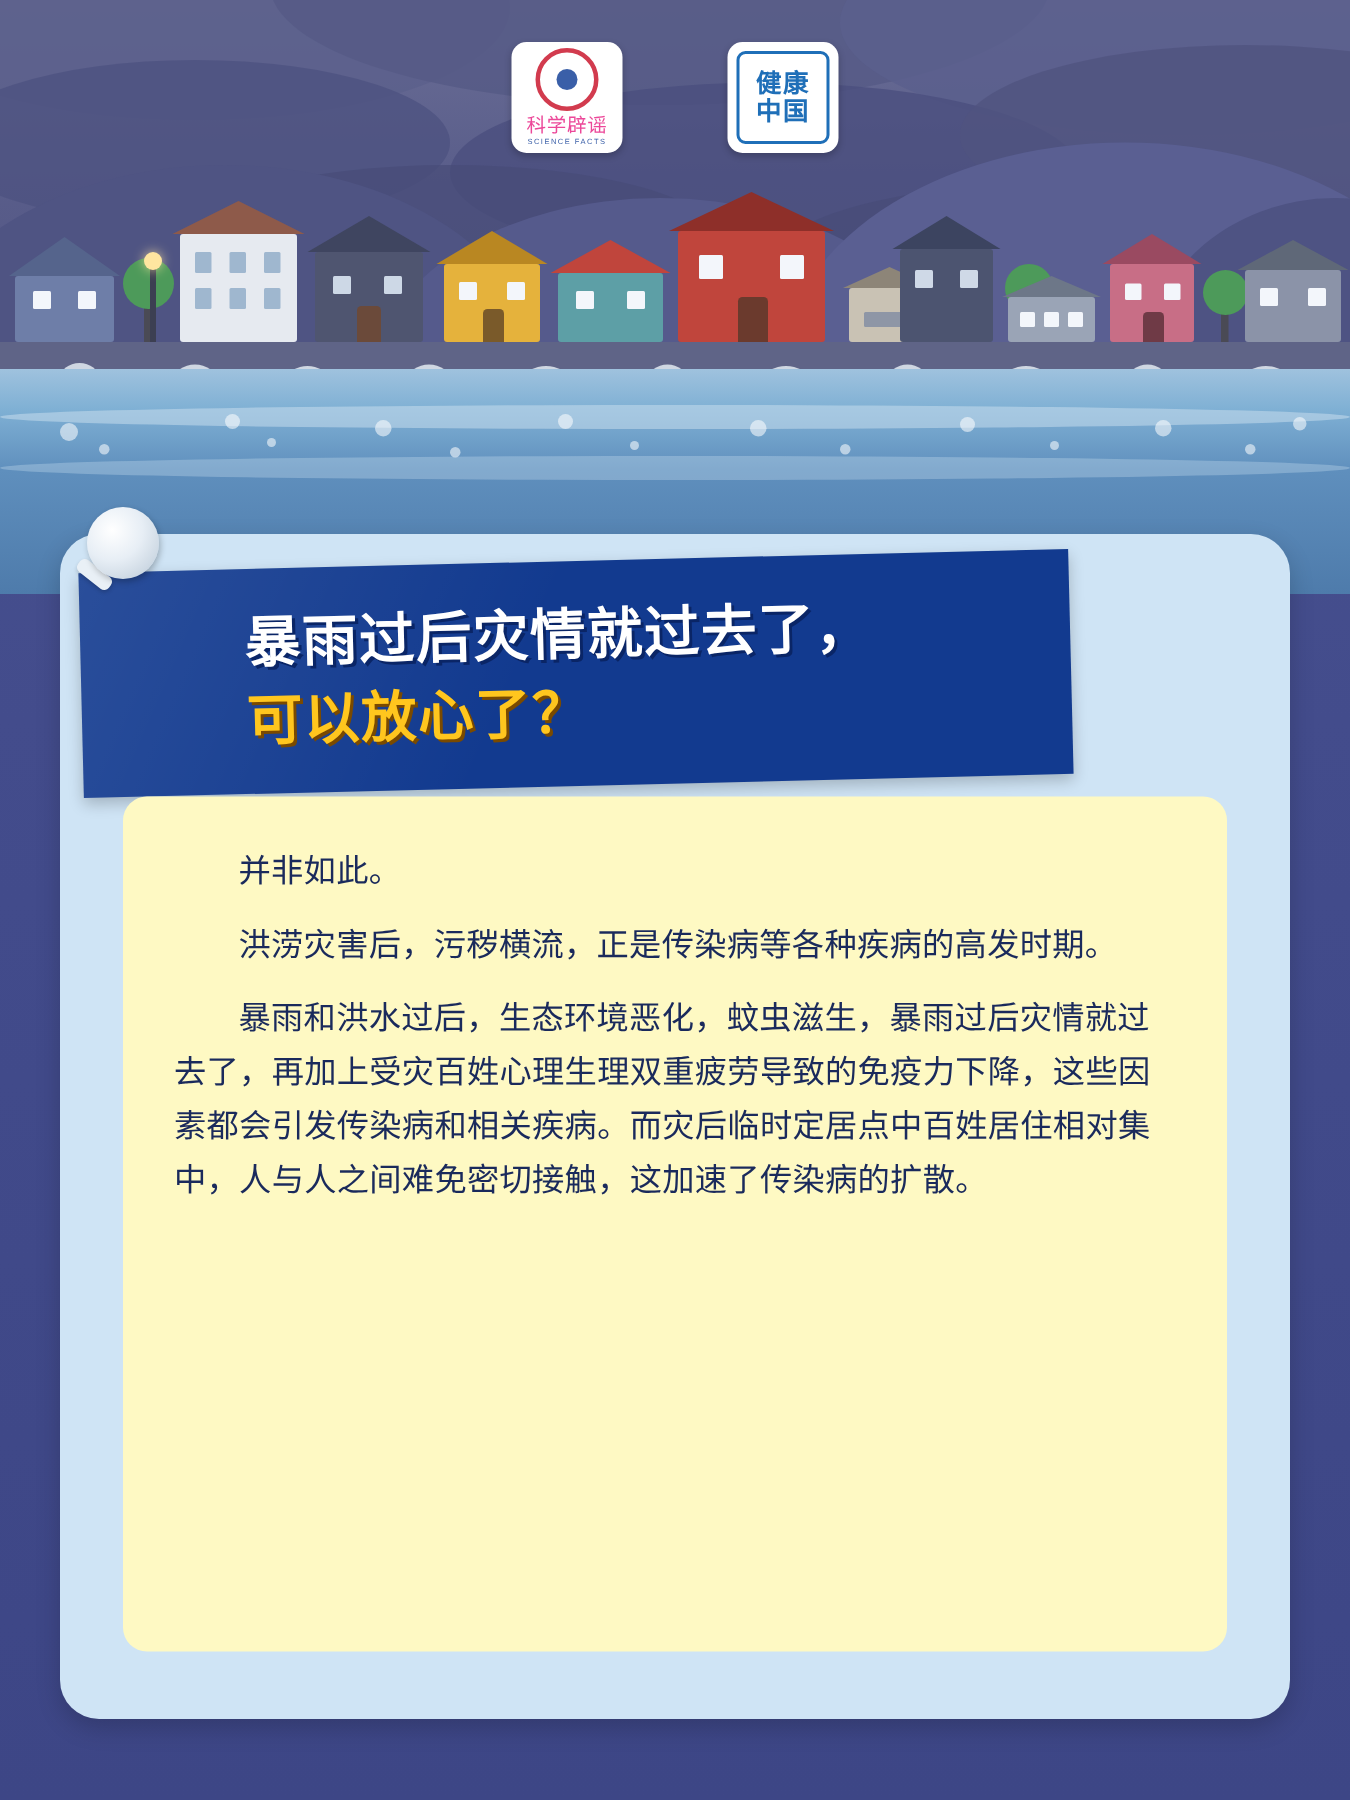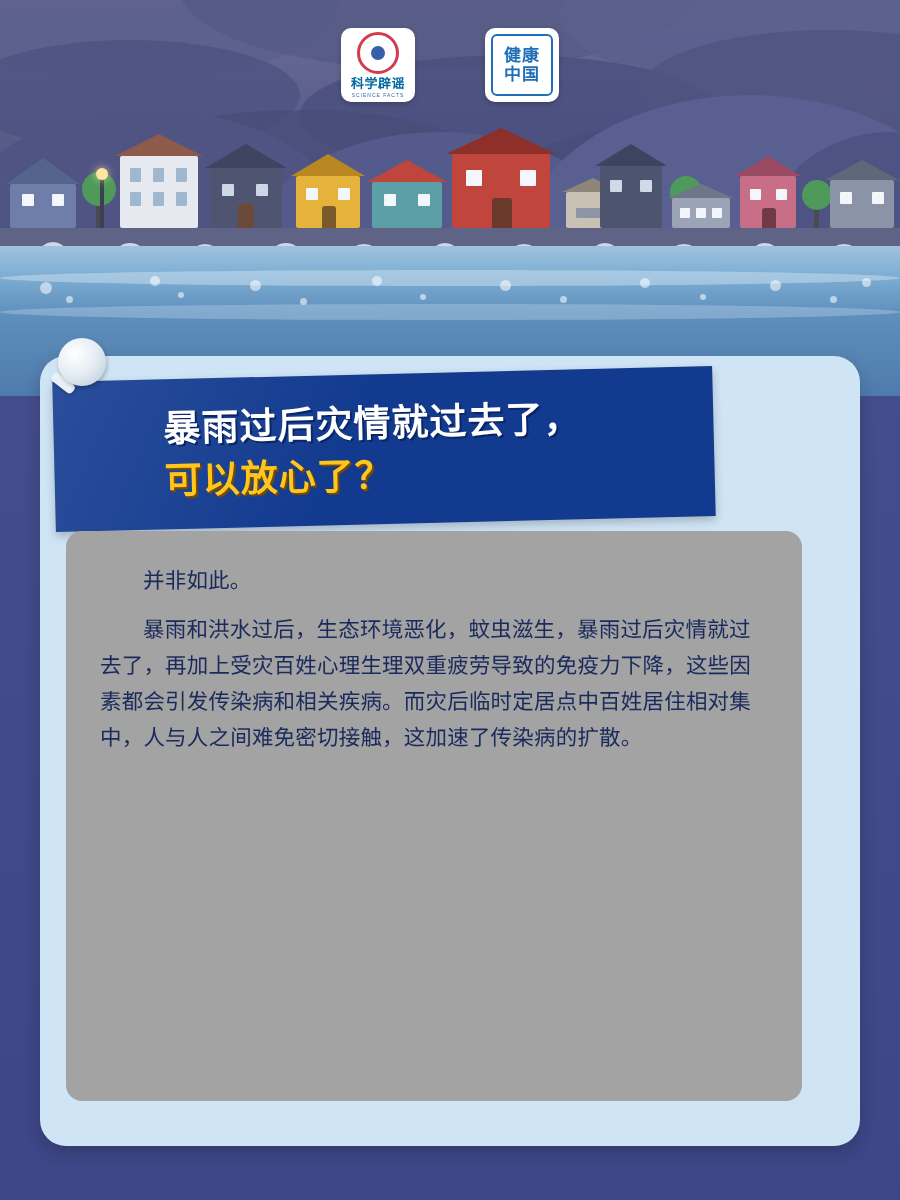--- a/index.html
+++ b/index.html
@@ -182,22 +182,22 @@
   .logo-circle::after {
     content: "";
     position: absolute;
     width: 14px; height: 14px;
     border-radius: 50%;
     background: #3a5fa8;
   }
   .logo-cn-text {
     font-size: 13px;
     line-height: 15px;
-    font-weight: bold;
-    color: #0369a1;
+    font-weight: normal;
+    color: #ec4899;
     letter-spacing: .5px;
     margin-top: 2px;
   }
   .logo-en-text {
     font-size: 5px;
     color: #3a5fa8;
     letter-spacing: 1px;
     margin-top: 1px;
   }
   .logo-box.health {
@@ -224,23 +224,23 @@
   .card {
     position: absolute;
     left: 40px; top: 356px;
     width: 820px; height: 790px;
     background: #cfe4f5;
     border-radius: 26px;
     box-shadow: 0 6px 16px rgba(0,0,0,.18);
   }
   .inner-panel {
     position: absolute;
-    left: 26px; top: 175px;
+    left: 42px; top: 175px;
     width: 736px; height: 570px;
-    background: #a3a3a3;
+    background: #fef9c3;
     border-radius: 16px;
     padding: 32px 34px;
     box-sizing: border-box;
   }
   .body-text {
     color: #1a2a5c;
     font-size: 21.5px;
     line-height: 36px;
     text-indent: 2em;
     margin: 0 0 13px 0;
@@ -491,20 +491,21 @@
     <div class="banner">
       <div class="banner-shine"></div>
       <div class="title-wrap">
         <div class="title-line">暴雨过后灾情就过去了，</div>
         <div class="title-line accent">可以放心了？</div>
       </div>
     </div>
 
     <div class="inner-panel">
       <p class="body-text">并非如此。</p>
+      <p class="body-text">洪涝灾害后，污秽横流，正是传染病等各种疾病的高发时期。</p>
       <p class="body-text">暴雨和洪水过后，生态环境恶化，蚊虫滋生，暴雨过后灾情就过去了，再加上受灾百姓心理生理双重疲劳导致的免疫力下降，这些因素都会引发传染病和相关疾病。而灾后临时定居点中百姓居住相对集中，人与人之间难免密切接触，这加速了传染病的扩散。</p>
     </div>
   </div>
 
   <div class="pin-tail"></div>
   <div class="pin"></div>
 
 </div>
 
 </body></html>

